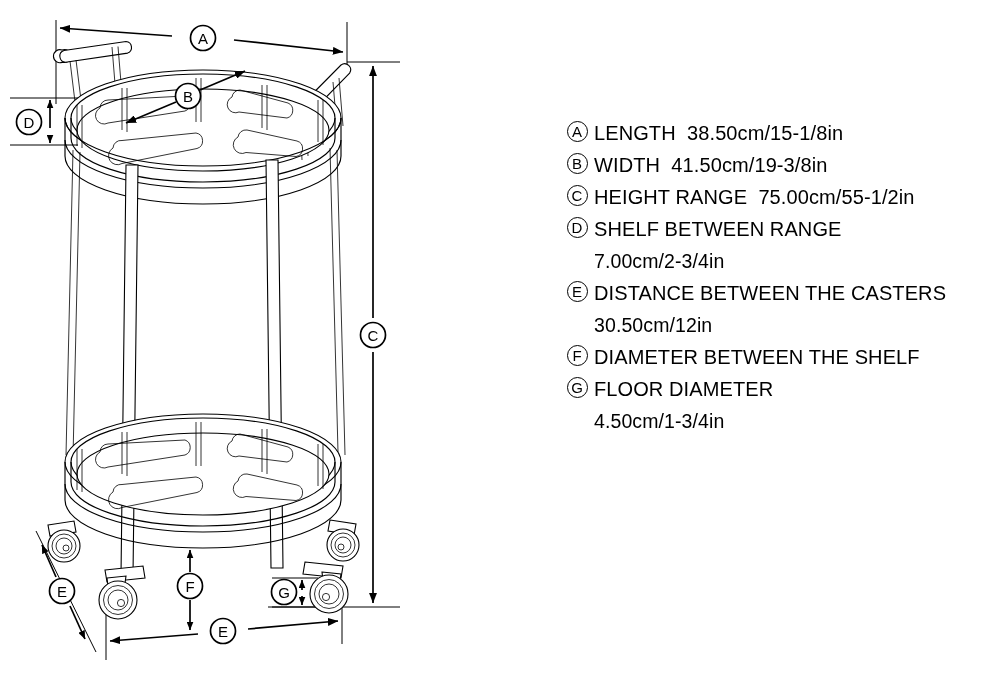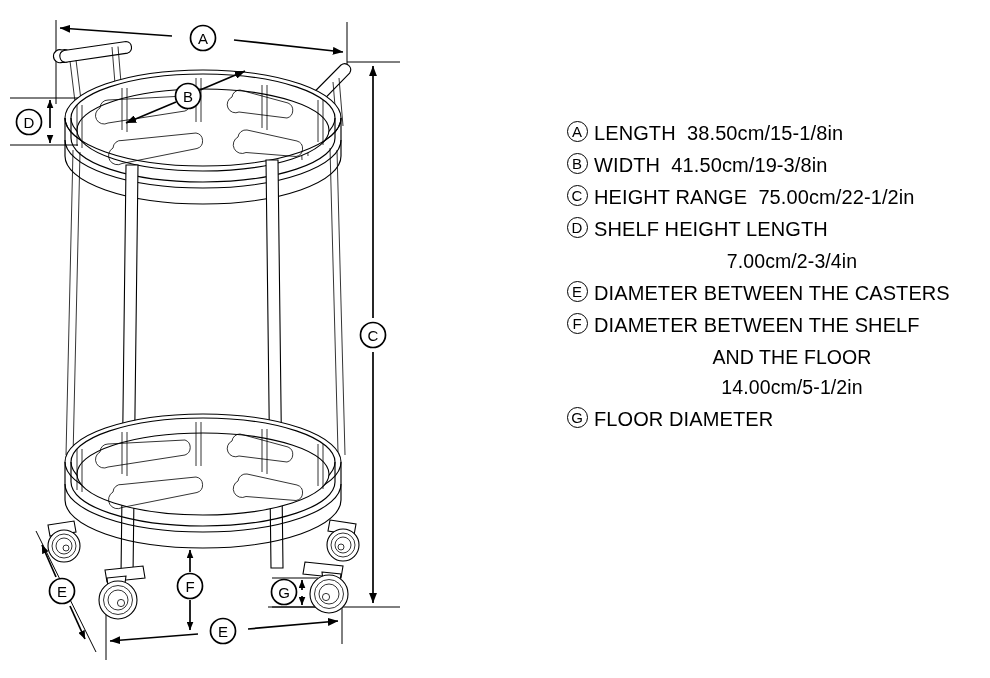--- a/index.html
+++ b/index.html
@@ -68,21 +68,20 @@
     white-space: pre;
     letter-spacing: 0.1px;
   }
   .legend-cont {
     padding-left: 34px;
     font-size: 19.5px;
     line-height: 30px;
     white-space: pre;
     margin-bottom: 2px;
     letter-spacing: 0.1px;
-    text-align: center;
   }
   svg { display: block; }
   .ln   { fill: none; stroke: #000; stroke-width: 1.15; }
   .ln-t { fill: none; stroke: #000; stroke-width: 0.8; }
   .ext  { fill: none; stroke: #000; stroke-width: 1.0; }
   .dim  { fill: none; stroke: #000; stroke-width: 1.7; }
   .tube { fill: #fff; stroke: #000; stroke-width: 1.1; }
   .panel{ fill: #fff; stroke: #000; stroke-width: 1.1; }
   .mkc  { fill: #fff; stroke: #000; stroke-width: 1.7; }
   .mkt  { font-family: "Liberation Sans", sans-serif; font-size: 15px; text-anchor: middle; dominant-baseline: central; fill: #000; }
@@ -311,48 +310,48 @@
       <div class="legend-key">
         <span class="keycircle">B</span>
       </div>
       <div class="legend-text">WIDTH  41.50cm/19-3/8in</div>
     </div>
 
     <div class="legend-row">
       <div class="legend-key">
         <span class="keycircle">C</span>
       </div>
-      <div class="legend-text">HEIGHT RANGE  75.00cm/22-1/2in</div>
+      <div class="legend-text">HEIGHT RANGE  75.00cm/55-1/2in</div>
     </div>
 
     <div class="legend-row">
       <div class="legend-key">
         <span class="keycircle">D</span>
       </div>
-      <div class="legend-text">SHELF HEIGHT LENGTH</div>
+      <div class="legend-text">SHELF BETWEEN RANGE</div>
     </div>
     <div class="legend-cont">7.00cm/2-3/4in</div>
 
     <div class="legend-row">
       <div class="legend-key">
         <span class="keycircle">E</span>
       </div>
-      <div class="legend-text">DIAMETER BETWEEN THE CASTERS</div>
-    </div>
+      <div class="legend-text">DISTANCE BETWEEN THE CASTERS</div>
+    </div>
+    <div class="legend-cont">30.50cm/12in</div>
 
     <div class="legend-row">
       <div class="legend-key">
         <span class="keycircle">F</span>
       </div>
       <div class="legend-text">DIAMETER BETWEEN THE SHELF</div>
     </div>
-    <div class="legend-cont">AND THE FLOOR
-14.00cm/5-1/2in</div>
 
     <div class="legend-row">
       <div class="legend-key">
         <span class="keycircle">G</span>
       </div>
       <div class="legend-text">FLOOR DIAMETER</div>
     </div>
+    <div class="legend-cont">4.50cm/1-3/4in</div>
 
   </div>
 </div>
 
 </body></html>

